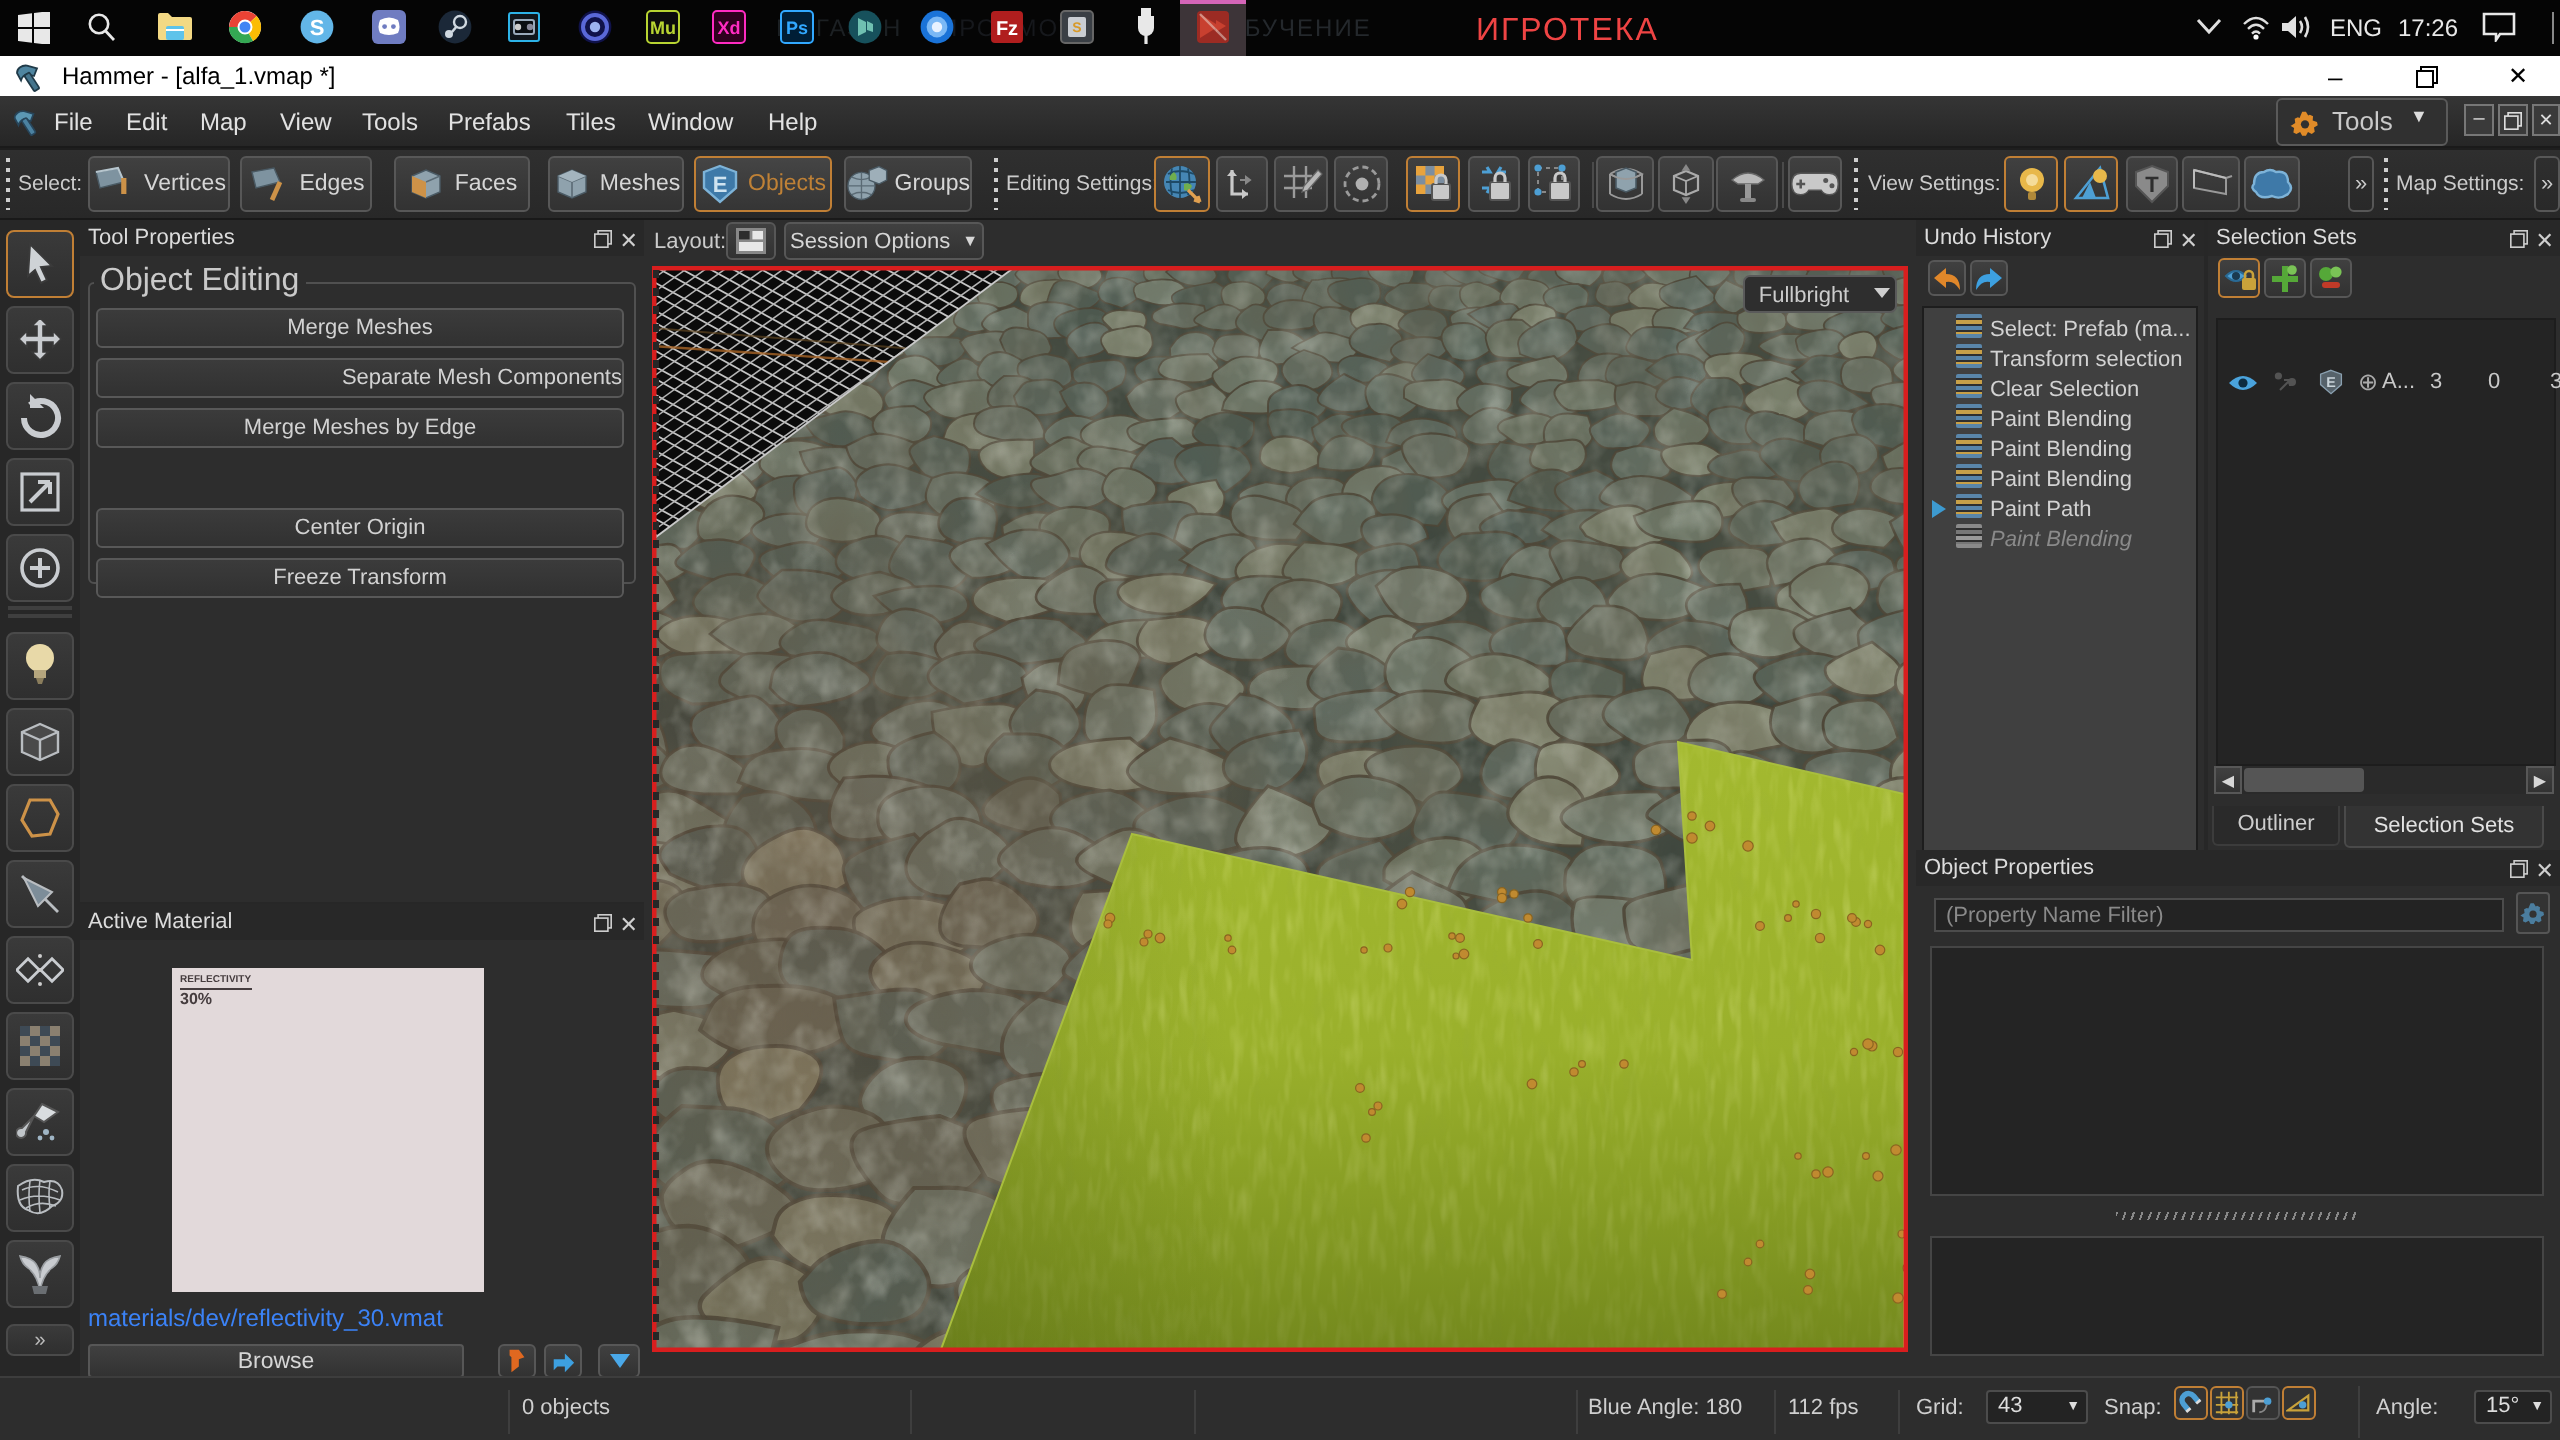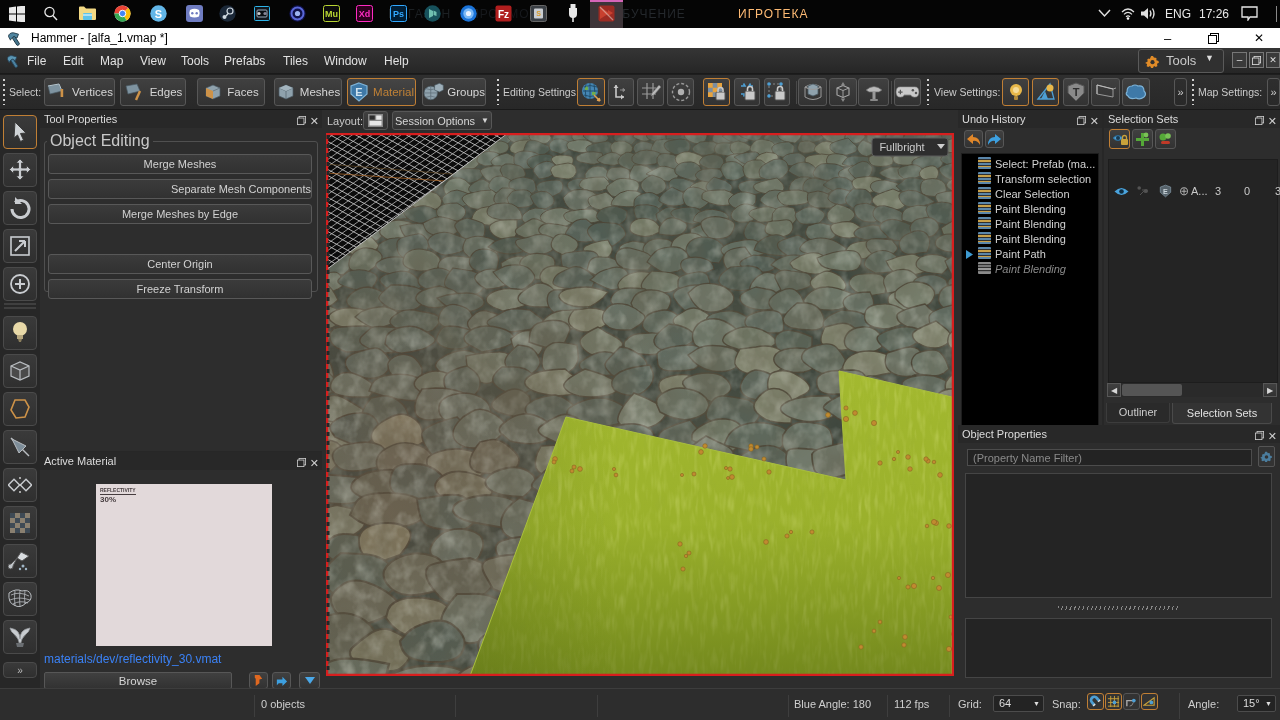--- a/index.html
+++ b/index.html
@@ -25,21 +25,21 @@
 .uic.gray{background:repeating-linear-gradient(#8a8a8a 0 2px,#2f2f2f 2px 3px,#777 3px 5px,#2f2f2f 5px 6px,#999 6px 8px,#2f2f2f 8px 9px,#777 9px 10px);}
 .stbtn{position:absolute;top:4px;width:17px;height:17px;border:1px solid #555;border-radius:3px;background:#333;display:flex;align-items:center;justify-content:center;}
 .vsep{position:absolute;top:6px;height:23px;width:1px;background:#4a4a4a;}
 </style></head>
 <body>
 
 <div id="taskbar">
   <span style="position:absolute;left:388px;top:7px;color:#1c2023;font-size:12px;letter-spacing:1px;">МАГАЗИН</span>
   <span style="position:absolute;left:470px;top:7px;color:#16181c;font-size:12px;letter-spacing:1px;">ПРОСМОТР</span>
   <span style="position:absolute;left:612px;top:7px;color:#24282c;font-size:12px;letter-spacing:1px;">ОБУЧЕНИЕ</span>
-  <span style="position:absolute;left:738px;top:7px;color:#fdba74;font-size:12px;letter-spacing:1px;">ИГРОТЕКА</span>
+  <span style="position:absolute;left:738px;top:7px;color:#ef4444;font-size:16px;letter-spacing:1px;">ИГРОТЕКА</span>
   <svg style="position:absolute;left:9px;top:6px" width="16" height="16" viewBox="0 0 16 16">
       <path fill="#e8e8e8" d="M0 1.5 L7 .6 V7.5 H0 Z M8 .5 L16 -0.5 V7.5 H8 Z M0 8.5 H7 V15.4 L0 14.5 Z M8 8.5 H16 V16.5 L8 15.5 Z"></path>
     </svg>
   <svg style="position:absolute;left:42px;top:5px" width="17" height="17" viewBox="0 0 17 17">
       <circle cx="7.5" cy="7" r="4.6" fill="none" stroke="#e8e8e8" stroke-width="1.3"></circle>
       <path d="M10.8 10.5 L15 15" stroke="#e8e8e8" stroke-width="1.4"></path>
     </svg>
   <svg style="position:absolute;left:79px;top:6px" width="17" height="15" viewBox="0 0 17 15">
       <path d="M0 1.5 Q0 0.5 1 0.5 H5 L7 2.5 H16 Q17 2.5 17 3.5 V13 Q17 14 16 14 H1 Q0 14 0 13 Z" fill="#f3d984"></path>
       <rect x="4" y="7" width="9" height="7" rx="1" fill="#5ec3ea"></rect>
@@ -220,21 +220,21 @@
         <path d="M3 6 L10 9 L17 6 M10 9 L10 17" stroke="#5a6a74" stroke-width="0.8" fill="none"></path>
         <path d="M3 6 L10 3 L17 6 L10 9 Z" fill="#a3b4be"></path>
       </svg>
     <span style="margin-left:4px">Meshes</span>
     </div>
   <div class="tbtn" style="left:347px;top:3px;width:69px;height:28px;border-color:#c07f35;color:#bf8136;background:linear-gradient(#454545,#353535);">
     <svg width="20" height="20" viewBox="0 0 20 20">
         <path d="M10 1 L18 4 L18 12 L10 19 L2 12 L2 4 Z" fill="#3e79a8" stroke="#7db3d8" stroke-width="1.2"></path>
         <text x="10" y="14" font-size="11" font-weight="bold" fill="#cfe3f0" text-anchor="middle" font-family="Liberation Sans">E</text>
       </svg>
-    <span style="margin-left:4px">Material</span>
+    <span style="margin-left:4px">Objects</span>
     </div>
   <div class="tbtn" style="left:422px;top:3px;width:64px;height:28px;">
     <svg width="22" height="20" viewBox="0 0 22 20">
         <circle cx="8" cy="11" r="7" fill="#8fa2ad" stroke="#4a5a64" stroke-width="0.7"></circle>
         <path d="M1 11 H15 M8 4 V18 M3 6.5 Q8 9 13 6.5 M3 15.5 Q8 13 13 15.5" stroke="#5a6a74" stroke-width="0.7" fill="none"></path>
         <path d="M12 3 L17 1 L21 3 L21 8 L17 10 L12 8 Z" fill="#9eafb9" stroke="#4a5a64" stroke-width="0.7"></path>
       </svg>
     <span style="margin-left:3px">Groups</span>
     </div>
   <div class="dotsep" style="left:497px;"></div>
@@ -475,21 +475,21 @@
       <div class="pbtn" style="top:104px;">Center Origin</div>
       <div class="pbtn" style="top:129px;">Freeze Transform</div>
     </fieldset>
   </div>
 
   <div class="abs" style="left:40px;top:342px;width:282px;height:236px;background:#2d2d2d;">
     <div class="panel-title">Active Material<span class="pt-icons"><svg width="9" height="9" viewBox="0 0 11 11" style="margin-right:4px">
             <rect x="2.5" y="0.5" width="8" height="8" fill="none" stroke="#ccc"></rect>
             <rect x="0.5" y="2.5" width="8" height="8" fill="#282828" stroke="#ccc"></rect>
           </svg><span style="letter-spacing:0">✕</span></span></div>
-    <div class="abs" style="left:56px;top:32px;width:176px;height:162px;background:#e2d9da;">
+    <div class="abs" style="left:46px;top:32px;width:156px;height:162px;background:#e2d9da;">
       <div style="position:absolute;left:4px;top:3px;color:#453c3e;font-size:5px;font-weight:bold;border-bottom:1px solid #453c3e;padding-bottom:1px;">REFLECTIVITY</div>
       <div style="position:absolute;left:4px;top:11px;color:#453c3e;font-size:8px;font-weight:bold;">30%</div>
     </div>
     <div class="abs lbl" style="left:4px;top:200px;font-size:12px;color:#3b82f6;">materials/dev/reflectivity_30.vmat</div>
     <div class="tbtn" style="left:4px;top:220px;width:188px;height:17px;border-radius:2px;">Browse</div>
     <div class="tbtn" style="left:209px;top:220px;width:19px;height:17px;">
         <svg width="13" height="13" viewBox="0 0 14 14">
           <path d="M3 1 h5 l3 4 -3 1 v4 l-4 3 v-8 l-1-1 z" fill="#e06820"></path>
         </svg>
       </div>
@@ -1342,21 +1342,21 @@
     <div class="tbtn" style="left:6px;top:20px;width:19px;height:18px;">
         <svg width="15" height="13" viewBox="0 0 15 13">
           <path d="M1 6 L7 1 V4 Q14 4 14 12 Q11 7 7 8 V11 Z" fill="#e0872a"></path>
         </svg>
       </div>
     <div class="tbtn" style="left:27px;top:20px;width:19px;height:18px;">
         <svg width="15" height="13" viewBox="0 0 15 13">
           <path d="M14 6 L8 1 V4 Q1 4 1 12 Q4 7 8 8 V11 Z" fill="#3da0e0"></path>
         </svg>
       </div>
-    <div class="abs" style="left:3px;top:43px;width:138px;height:292px;background:#000000;border:1px solid #1d1d1d;" id="undolist">
+    <div class="abs" style="left:3px;top:43px;width:138px;height:292px;background:#404040;border:1px solid #1d1d1d;" id="undolist">
       <div class="uitem" style="top:3px;"><span class="uic"></span>Select: Prefab (ma...</div>
       <div class="uitem" style="top:18px;"><span class="uic"></span>Transform selection</div>
       <div class="uitem" style="top:33px;"><span class="uic"></span>Clear Selection</div>
       <div class="uitem" style="top:48px;"><span class="uic"></span>Paint Blending</div>
       <div class="uitem" style="top:63px;"><span class="uic"></span>Paint Blending</div>
       <div class="uitem" style="top:78px;"><span class="uic"></span>Paint Blending</div>
       <svg width="7" height="9" viewBox="0 0 7 9" style="position:absolute;left:4px;top:96px;">
           <path d="M0 0 L7 4.5 L0 9 Z" fill="#3d9ad0"></path>
         </svg>
         <div class="uitem" style="top:93px;"><span class="uic"></span>Paint Path</div>
@@ -1444,21 +1444,21 @@
   <span class="abs" style="left:261px;top:9px;">0 objects</span>
   <div class="sep" style="left:455px;top:6px;height:22px;"></div>
   <div class="sep" style="left:597px;top:6px;height:22px;"></div>
   <div class="sep" style="left:788px;top:6px;height:22px;"></div>
   <span class="abs" style="left:794px;top:9px;">Blue Angle: 180</span>
   <div class="sep" style="left:887px;top:6px;height:22px;"></div>
   <span class="abs" style="left:894px;top:9px;">112 fps</span>
   <div class="sep" style="left:949px;top:6px;height:22px;"></div>
   <span class="abs" style="left:958px;top:9px;">Grid:</span>
   <div class="abs" style="left:993px;top:6px;width:51px;height:17px;background:#232323;border:1px solid #4c4c4c;border-radius:2px;color:#ddd;">
-      <span style="position:absolute;left:5px;top:1px;">64</span>
+      <span style="position:absolute;left:5px;top:1px;">43</span>
       <span style="position:absolute;right:3px;top:4px;font-size:7px;">▼</span>
     </div>
   <span class="abs" style="left:1052px;top:9px;">Snap:</span>
   <div class="stbtn" style="left:1087px;border-color:#c07f35;">
       <svg width="13" height="13" viewBox="0 0 14 14">
         <path d="M2 5 a5 5 0 0 1 10 0 v4 h-3 v-4 a2 2 0 0 0-4 0 v4 H2 Z" fill="#4d9fd4" transform="rotate(-40 7 7)"></path>
         <path d="M2 9 h3 M9 9 h3" stroke="#ddd" stroke-width="1.5" transform="rotate(-40 7 7)"></path>
       </svg>
     </div>
   <div class="stbtn" style="left:1105px;border-color:#c07f35;">

